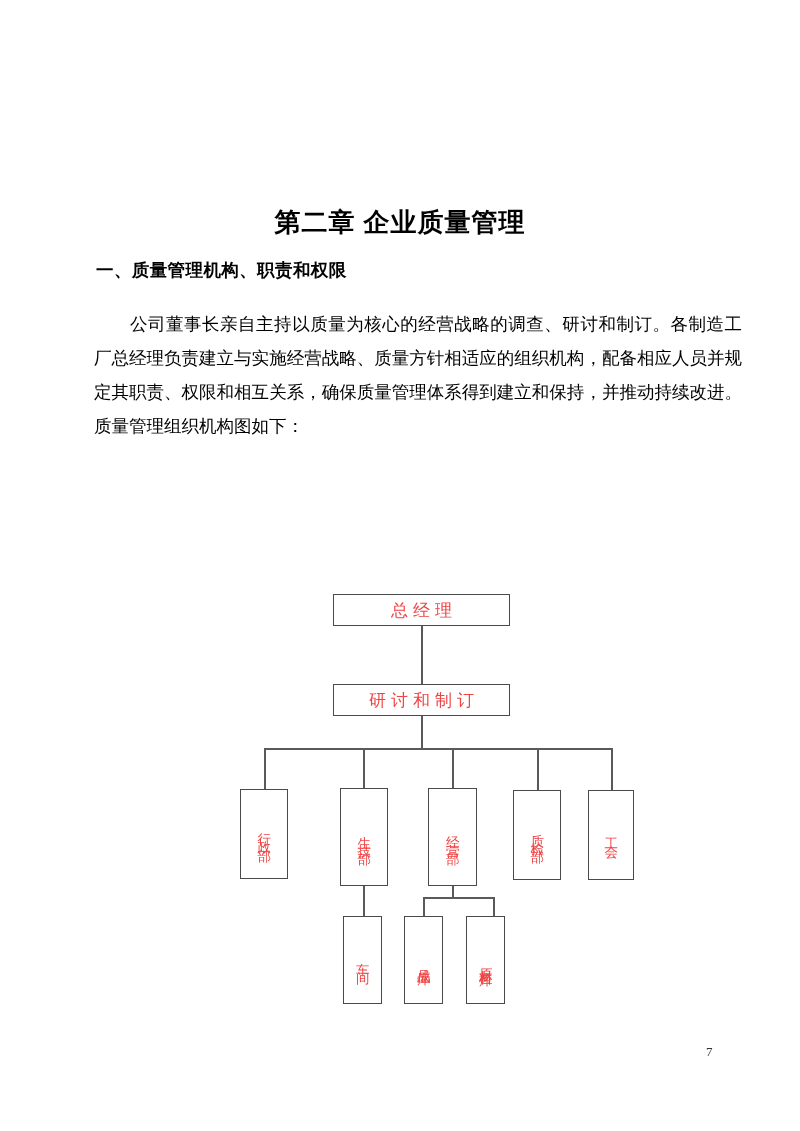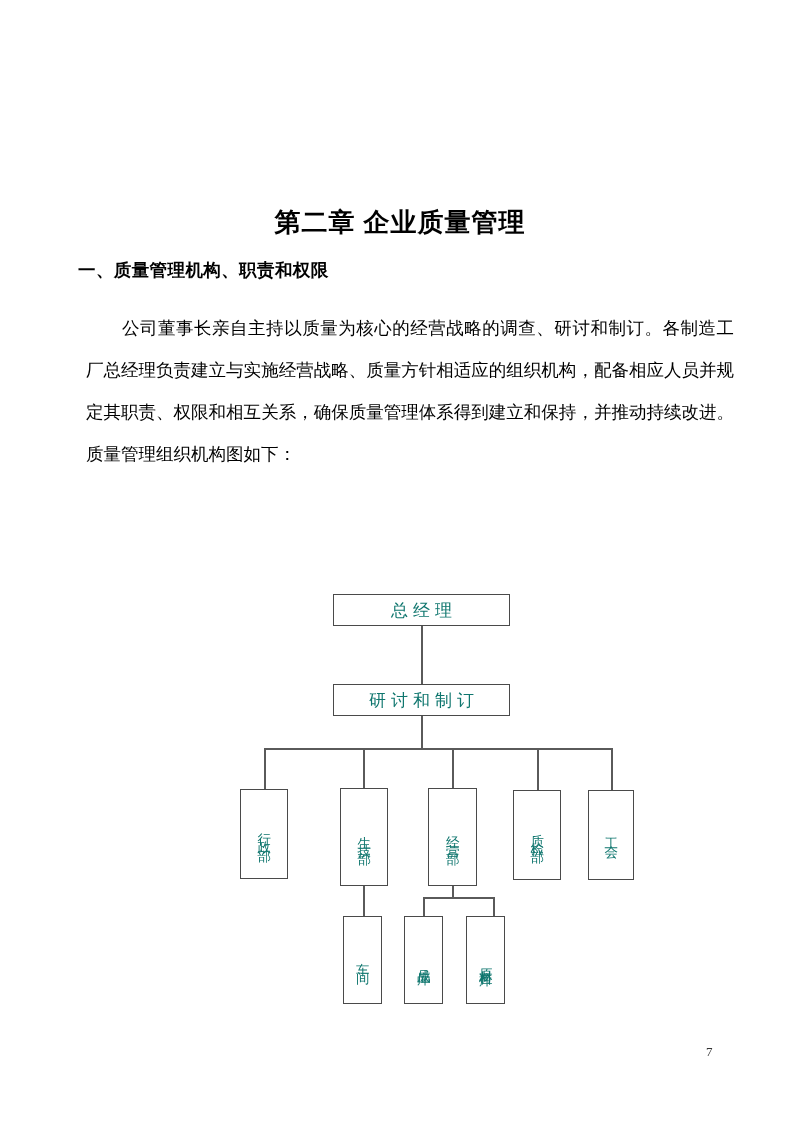--- a/index.html
+++ b/index.html
@@ -27,34 +27,34 @@
     top: 205px;
     width: 800px;
     text-align: center;
     font-size: 26px;
     font-weight: bold;
     letter-spacing: 1px;
     font-family: "Liberation Sans", "DejaVu Sans", sans-serif;
   }
   .section-heading {
     position: absolute;
-    left: 78px;
+    left: 96px;
     top: 258px;
     font-size: 17.5px;
     font-weight: bold;
     letter-spacing: 0.4px;
     font-family: "Liberation Sans", "DejaVu Sans", sans-serif;
   }
   .body-paragraph {
     position: absolute;
-    left: 86px;
+    left: 94px;
     top: 307px;
     width: 648px;
     font-size: 17.5px;
-    line-height: 42px;
+    line-height: 34px;
     text-align: justify;
     text-indent: 36px;
     font-family: "Liberation Serif", "DejaVu Serif", serif;
   }
 
   
   #org-chart {
     position: absolute;
     left: 0;
     top: 0;
@@ -63,21 +63,21 @@
   }
   .node {
     position: absolute;
     border: 1px solid #4a4a4a;
     background: #ffffff;
     box-sizing: border-box;
     display: flex;
     align-items: center;
     justify-content: center;
     font-family: "Liberation Serif", "DejaVu Serif", serif;
-    color: #0f766e;
+    color: #ef4444;
   }
   .node.horiz {
     font-size: 17px;
     letter-spacing: 5px;
     text-indent: 5px;
   }
   .node.vert {
     writing-mode: vertical-rl;
     text-orientation: upright;
     font-size: 13.5px;

